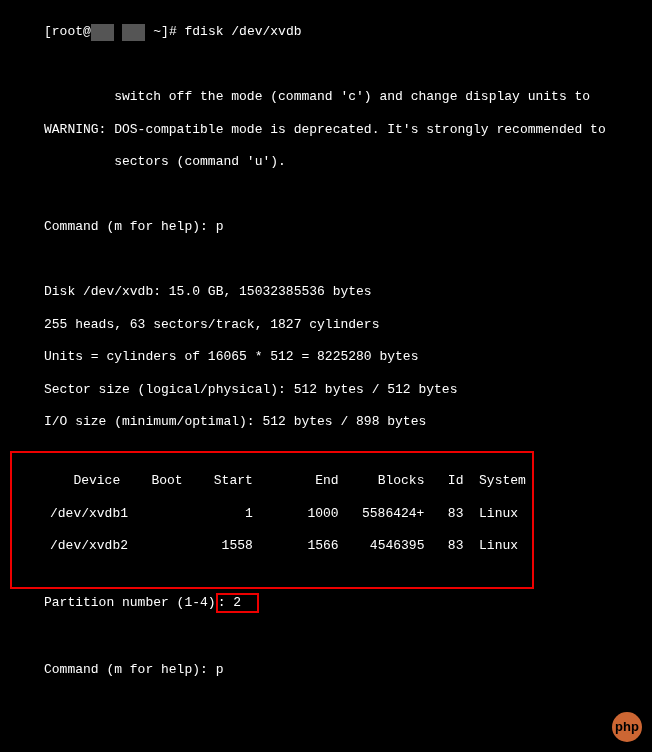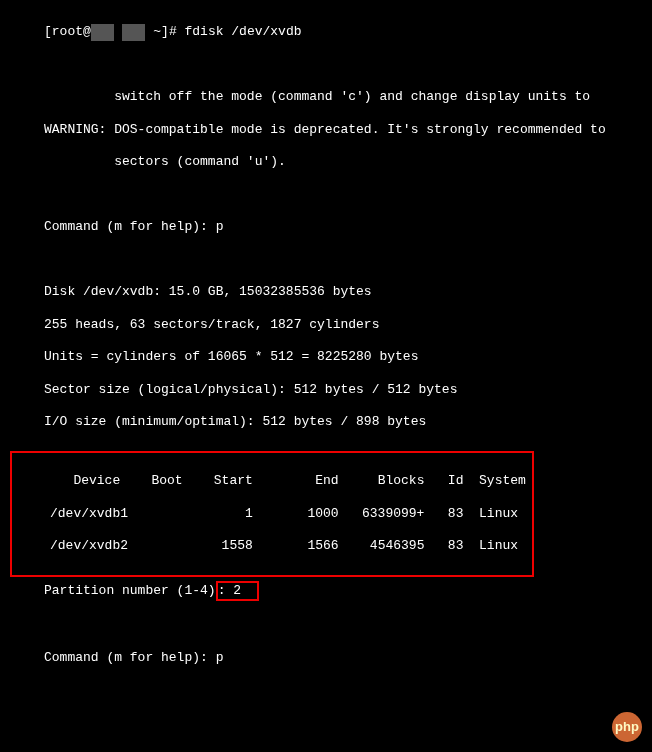--- a/index.html
+++ b/index.html
@@ -18,41 +18,41 @@
     padding: 8px 10px;
     white-space: pre;
   }
   .redbox {
     border: 2px solid #e00;
     display: inline-block;
     box-sizing: border-box;
   }
   .table-box {
     border: 2px solid #e00;
-    padding: 4px 6px 4px 4px;
+    padding: 4px 6px 16px 4px;
     display: inline-block;
     margin-top: 4px;
     margin-bottom: 4px;
   }
   .row { display: block; margin-left: 34px; }
   .blur {
     background: #555;
     color: #555;
     display: inline-block;
     width: 3ch;
   }
   .logo {
     position: fixed;
     right: 10px;
     bottom: 10px;
     width: 30px;
     height: 30px;
     border-radius: 50%;
     background: #c63;
-    color: #fef9c3;
+    color: #000000;
     font-family: sans-serif;
     font-weight: bold;
     font-size: 13px;
     display: flex;
     align-items: center;
     justify-content: center;
   }
   .col-device { display:inline-block; width: 13ch; }
   .col-boot   { display:inline-block; width: 5ch; }
   .col-start  { display:inline-block; width: 8ch; text-align:right; }
@@ -73,21 +73,21 @@
 <span class="row">&nbsp;</span>
 <span class="row"><span>Command (m for help): </span><span>p</span></span>
 <span class="row">&nbsp;</span>
 <span class="row">Disk /dev/xvdb: 15.0 GB, 15032385536 bytes</span>
 <span class="row">255 heads, 63 sectors/track, 1827 cylinders</span>
 <span class="row">Units = cylinders of 16065 * 512 = 8225280 bytes</span>
 <span class="row">Sector size (logical/physical): 512 bytes / 512 bytes</span>
 <span class="row">I/O size (minimum/optimal): 512 bytes / 898 bytes</span>
 <div class="table-box">
 <span class="row"><span class="col-device">   Device</span><span class="col-boot">Boot</span><span class="col-start">Start</span><span class="col-end">End</span><span class="col-blocks">Blocks</span><span class="col-id">Id</span><span class="col-sys">System</span></span>
-<span class="row"><span class="col-device">/dev/xvdb1</span><span class="col-boot"></span><span class="col-start">1</span><span class="col-end">1000</span><span class="col-blocks">6339099+</span><span class="col-id">83</span><span class="col-sys">Linux</span></span>
+<span class="row"><span class="col-device">/dev/xvdb1</span><span class="col-boot"></span><span class="col-start">1</span><span class="col-end">1000</span><span class="col-blocks">5586424+</span><span class="col-id">83</span><span class="col-sys">Linux</span></span>
 <span class="row"><span class="col-device">/dev/xvdb2</span><span class="col-boot"></span><span class="col-start">1558</span><span class="col-end">1566</span><span class="col-blocks">4546395</span><span class="col-id">83</span><span class="col-sys">Linux</span></span>
 </div>
 <span class="row"><span>Partition number (1-4)</span><span class="redbox"><span>: </span><span>2</span>&nbsp;&nbsp;</span></span>
 <span class="row">&nbsp;</span>
 <span class="row"><span>Command (m for help): </span><span>p</span></span>
 <span class="row">&nbsp;</span>
 
 
 
 

